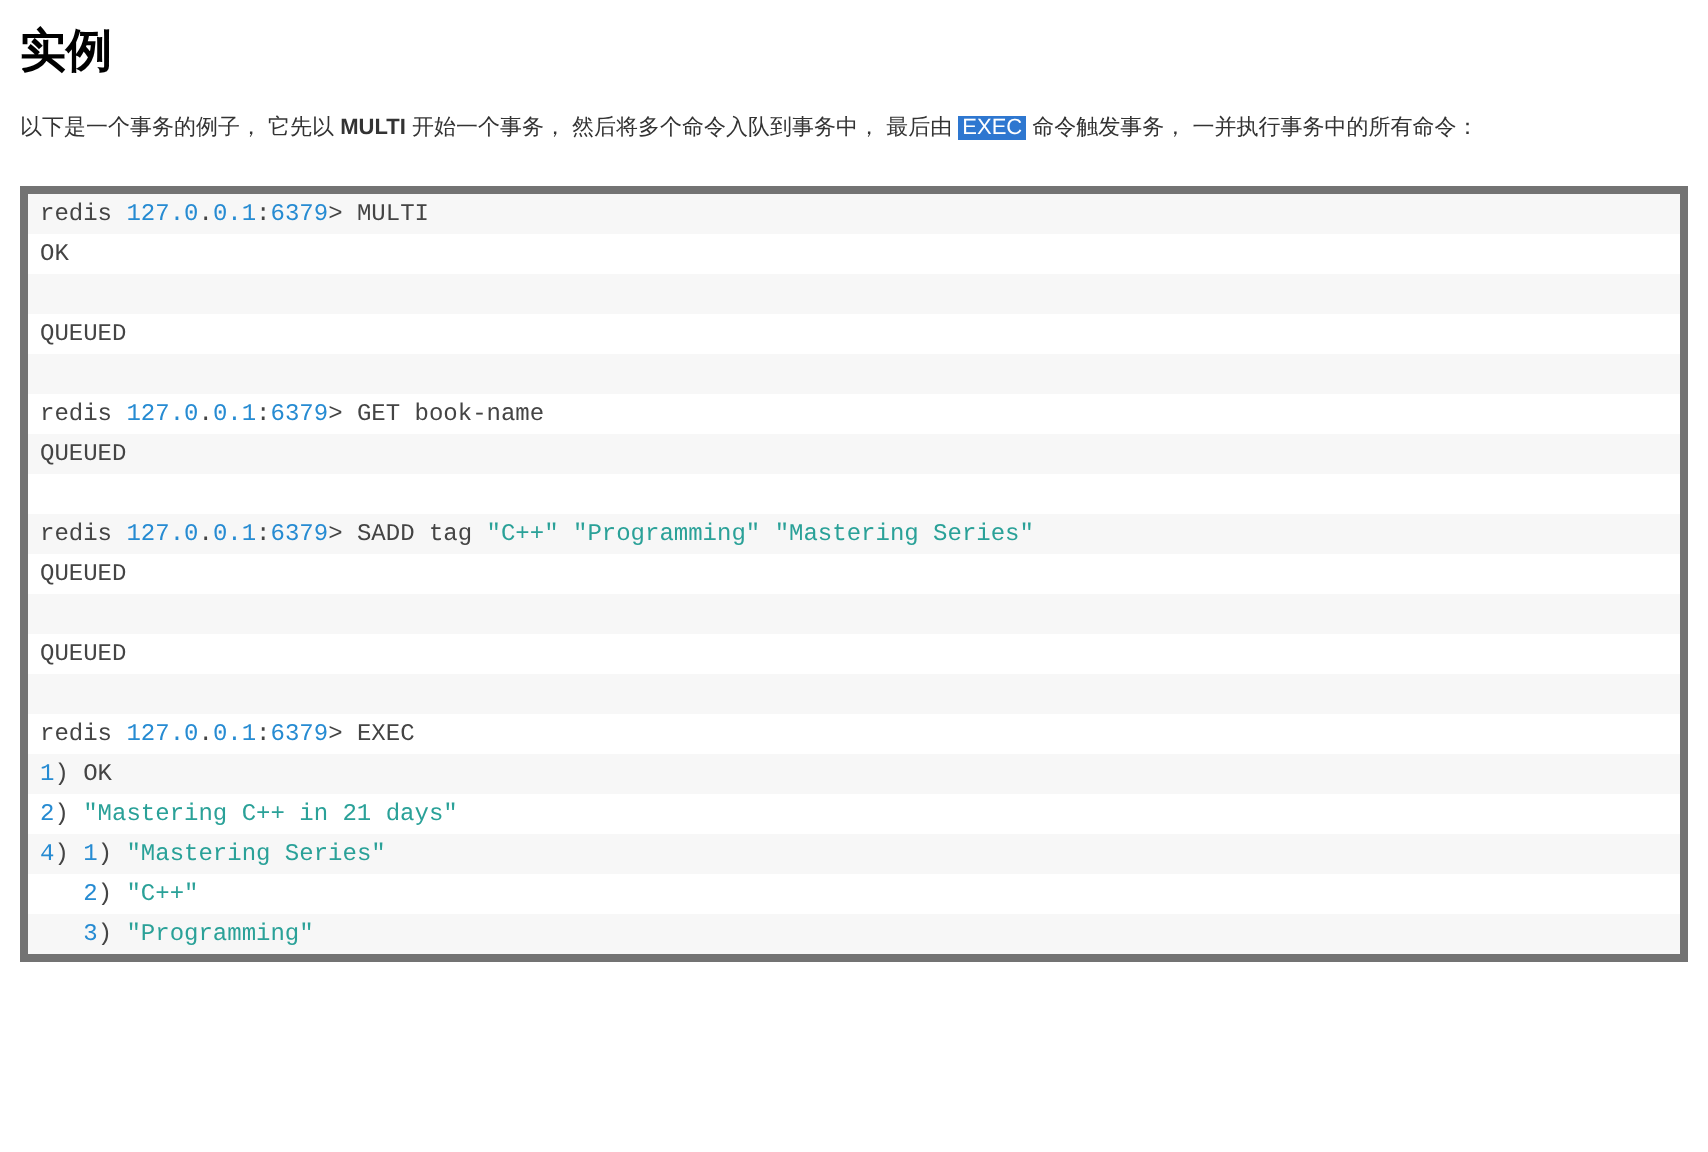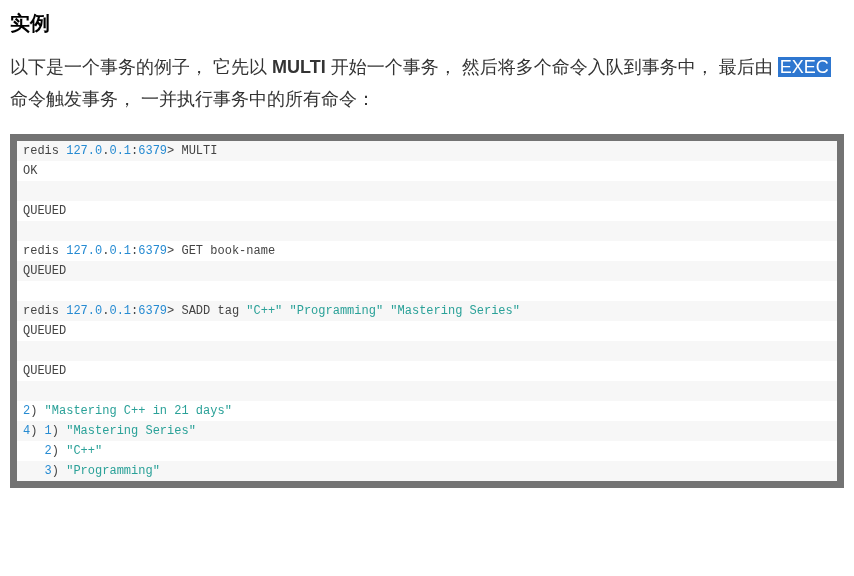--- a/index.html
+++ b/index.html
@@ -9,45 +9,45 @@
     }
     body {
       font-family: -apple-system, BlinkMacSystemFont, "Segoe UI", "Microsoft YaHei", sans-serif;
       background: #fff;
       padding: 10px;
       width: 854px;
       font-size: 13px;
       color: #333;
     }
     .heading {
-      font-size: 20px;
+      font-size: 23px;
       font-weight: bold;
       color: #000;
       margin-bottom: 14px;
     }
     .intro {
-      font-size: 18px;
+      font-size: 11px;
       line-height: 1.8;
       color: #333;
       margin-bottom: 18px;
     }
     .intro strong {
       font-weight: bold;
     }
     .highlight-blue {
       background-color: #2e77d0;
       color: #fff;
       padding: 0 2px;
     }
     .code-block {
       background: #fff;
       font-family: Consolas, "Courier New", monospace;
       font-size: 12px;
       line-height: 20px;
-      border: 7px solid #737373;
+      border: 4px solid #737373;
       color: #444;
     }
     .code-line {
       padding: 0 6px;
       white-space: pre;
     }
     .code-line:nth-child(odd) {
       background: #f7f7f7;
     }
     .code-line:nth-child(even) {
@@ -76,17 +76,19 @@
   <div class="code-line"><span>QUEUED</span></div>
   <div class="code-line"><span> </span></div>
   <div class="code-line"><span class="tok-prompt">redis </span><span class="tok-ip">127.0</span><span>.</span><span class="tok-ip">0.1</span><span>:</span><span class="tok-ip">6379</span><span class="tok-prompt">&gt; </span><span class="tok-cmd">GET book-name</span></div>
   <div class="code-line"><span>QUEUED</span></div>
   <div class="code-line"><span> </span></div>
   <div class="code-line"><span class="tok-prompt">redis </span><span class="tok-ip">127.0</span><span>.</span><span class="tok-ip">0.1</span><span>:</span><span class="tok-ip">6379</span><span class="tok-prompt">&gt; </span><span class="tok-cmd">SADD tag </span><span class="tok-str">"C++"</span><span> </span><span class="tok-str">"Programming"</span><span> </span><span class="tok-str">"Mastering Series"</span></div>
   <div class="code-line"><span>QUEUED</span></div>
   <div class="code-line"><span> </span></div>
   <div class="code-line"><span>QUEUED</span></div>
   <div class="code-line"><span> </span></div>
+  <div class="code-line"><span class="tok-prompt">redis </span><span class="tok-ip">127.0</span><span>.</span><span class="tok-ip">0.1</span><span>:</span><span class="tok-ip">6379</span><span class="tok-prompt">&gt; </span><span class="tok-cmd">EXEC</span></div>
+  <div class="code-line"><span class="tok-num">1</span><span>) </span><span>OK</span></div>
   <div class="code-line"><span class="tok-num">2</span><span>) </span><span class="tok-str">"Mastering C++ in 21 days"</span></div>
   <div class="code-line"><span class="tok-num">4</span><span>) </span><span class="tok-num">1</span><span>) </span><span class="tok-str">"Mastering Series"</span></div>
   <div class="code-line"><span>   </span><span class="tok-num">2</span><span>) </span><span class="tok-str">"C++"</span></div>
   <div class="code-line"><span>   </span><span class="tok-num">3</span><span>) </span><span class="tok-str">"Programming"</span></div>
 </div>
 
 </body></html>

